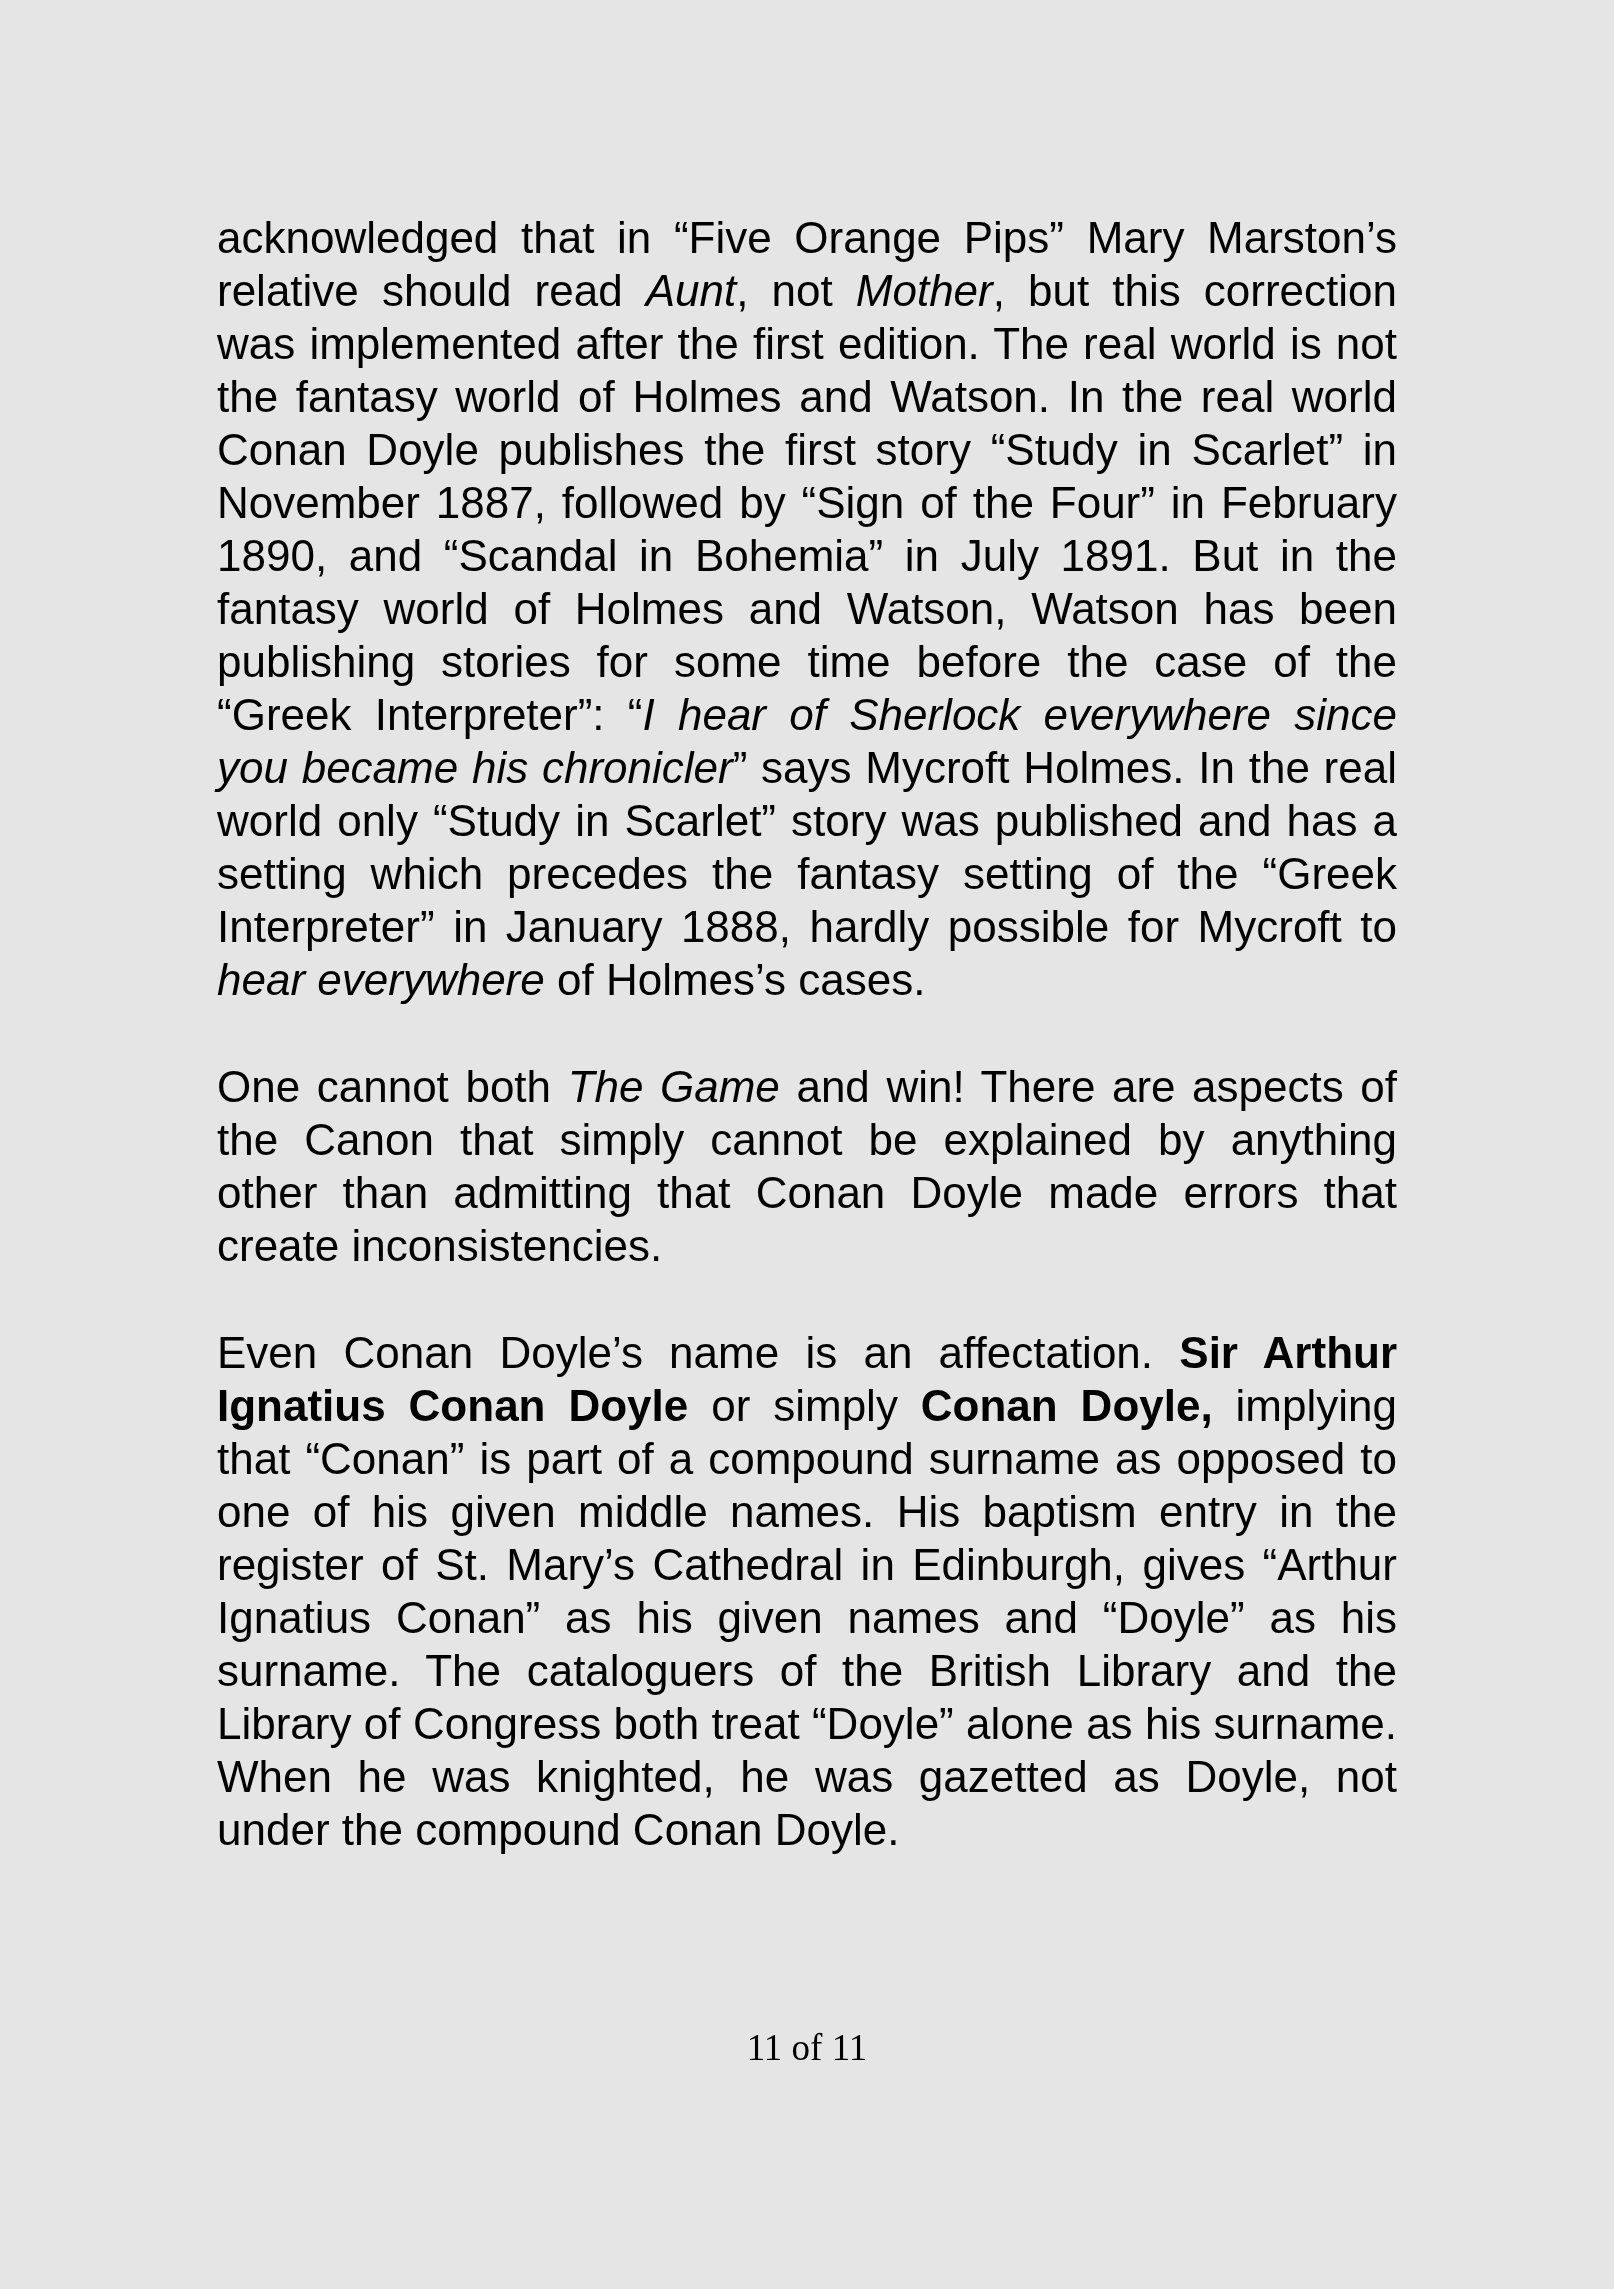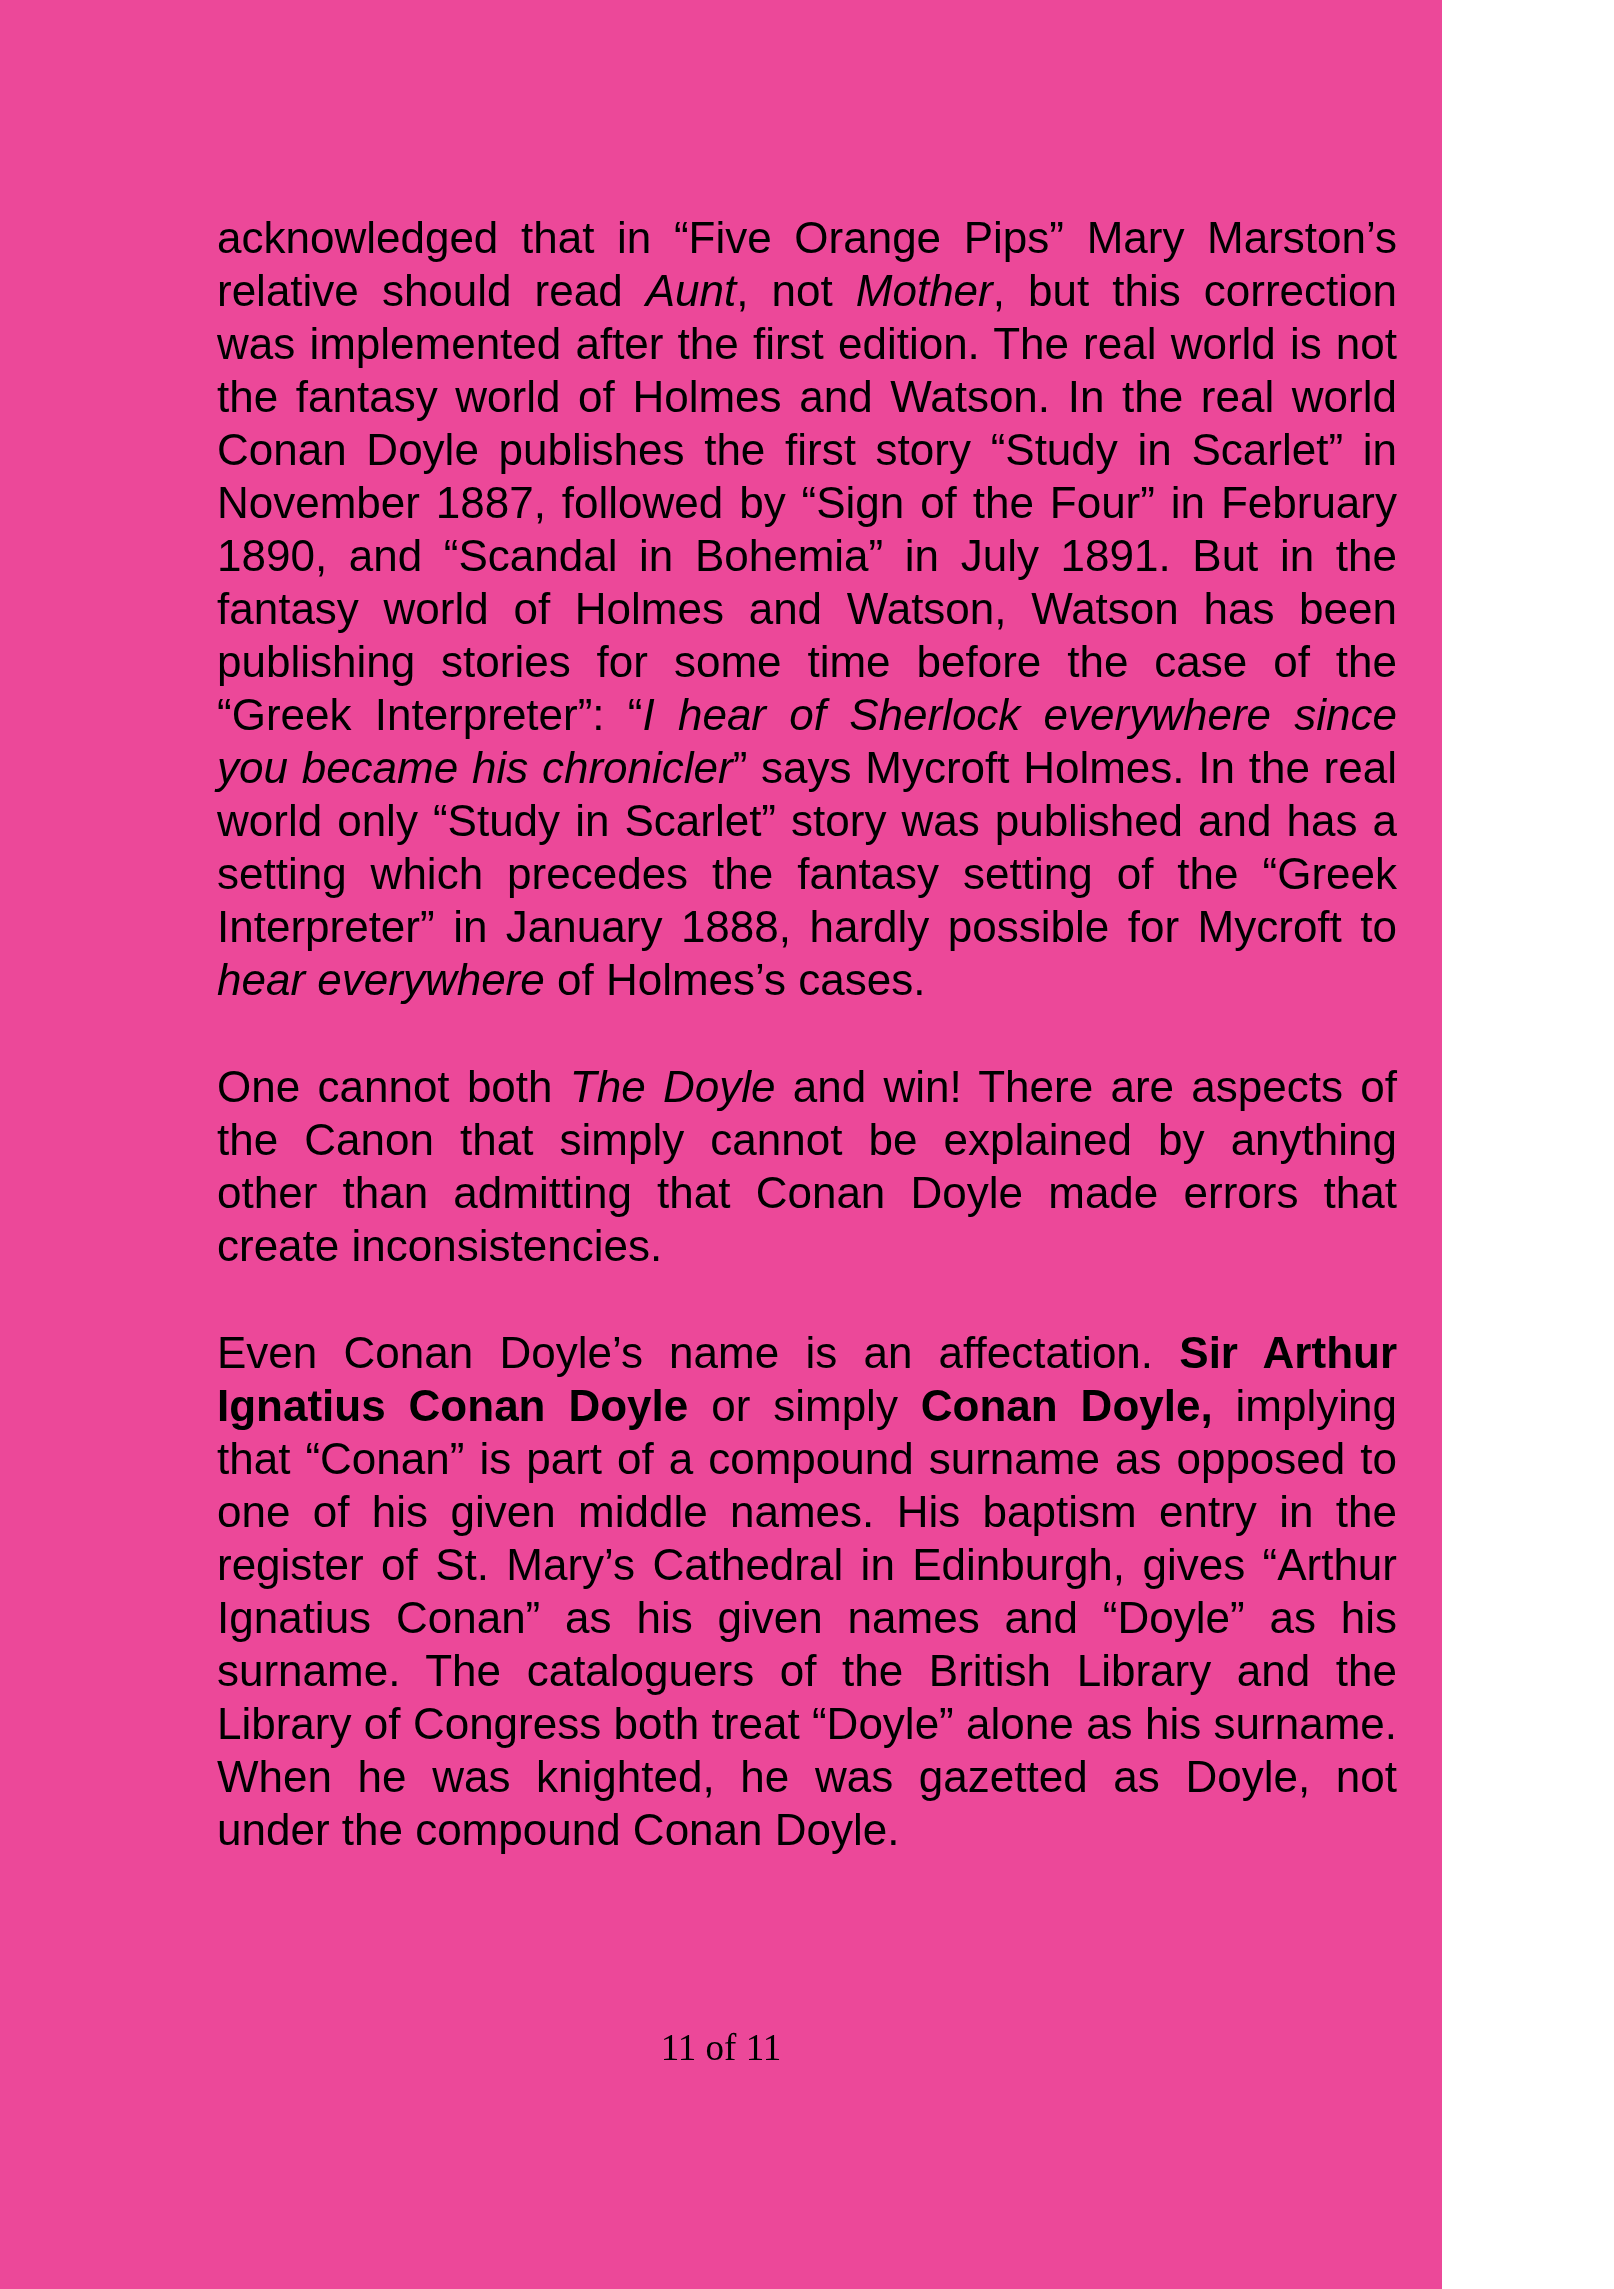--- a/index.html
+++ b/index.html
@@ -2,23 +2,23 @@
 <html style="font-size:14.8px"><head>
 <meta charset="utf-8">
 <style>
   html, body {
     margin: 0;
     padding: 0;
     background: #ffffff;
   }
   .page {
     position: relative;
-    width: 1442px;
+    width: 1614px;
     height: 2290px;
-    background: #ec4899;
+    background: #e5e5e5;
     color: #000000;
     font-family: "Liberation Sans", sans-serif;
     overflow: hidden;
   }
   .doc-body {
     position: absolute;
     left: 217px;
     top: 211px;
     width: 1180px;
   }
@@ -45,18 +45,18 @@
     line-height: 41px;
     color: #000000;
   }
 </style>
 </head>
 <body>
 
 <div class="page">
   <div class="doc-body">
       <p class="para"><span class="run-normal">acknowledged that in “Five Orange Pips” Mary Marston’s relative should read </span><span class="run-italic">Aunt</span><span class="run-normal">, not </span><span class="run-italic">Mother</span><span class="run-normal">, but this correction was implemented after the first edition. The real world is not the fantasy world of Holmes and Watson. In the real world Conan Doyle publishes the first story “Study in Scarlet” in November 1887, followed by “Sign of the Four” in February 1890, and “Scandal in Bohemia” in July 1891. But in the fantasy world of Holmes and Watson, Watson has been publishing stories for some time before the case of the “Greek Interpreter”: “</span><span class="run-italic">I hear of Sherlock everywhere since you became his chronicler</span><span class="run-normal">” says Mycroft Holmes. In the real world only “Study in Scarlet” story was published and has a setting which precedes the fantasy setting of the “Greek Interpreter” in January 1888, hardly possible for Mycroft to </span><span class="run-italic">hear everywhere</span><span class="run-normal"> of Holmes’s cases.</span></p>
-      <p class="para"><span class="run-normal">One cannot both </span><span class="run-italic">The Doyle</span><span class="run-normal"> and win! There are aspects of the Canon that simply cannot be explained by anything other than admitting that Conan Doyle made errors that create inconsistencies.</span></p>
+      <p class="para"><span class="run-normal">One cannot both </span><span class="run-italic">The Game</span><span class="run-normal"> and win! There are aspects of the Canon that simply cannot be explained by anything other than admitting that Conan Doyle made errors that create inconsistencies.</span></p>
       <p class="para"><span class="run-normal">Even Conan Doyle’s name is an affectation. </span><span class="run-bold">Sir Arthur Ignatius Conan Doyle</span><span class="run-normal"> or simply </span><span class="run-bold">Conan Doyle,</span><span class="run-normal"> implying that “Conan” is part of a compound surname as opposed to one of his given middle names. His baptism entry in the register of St. Mary’s Cathedral in Edinburgh, gives “Arthur Ignatius Conan” as his given names and “Doyle” as his surname. The cataloguers of the British Library and the Library of Congress both treat “Doyle” alone as his surname. When he was knighted, he was gazetted as Doyle, not under the compound Conan Doyle.</span></p>
     </div>
   <div class="footer">11 of 11</div>
 </div>
 
 
 </body></html>

